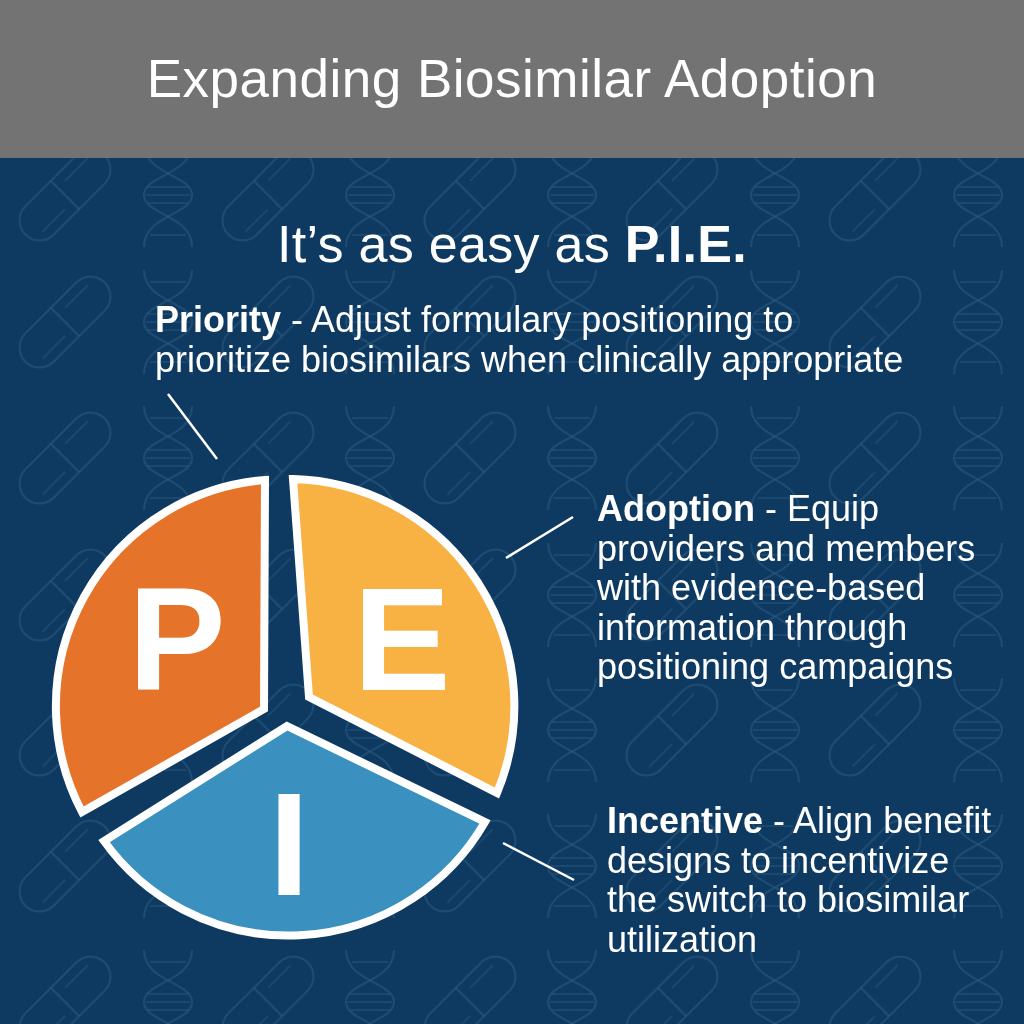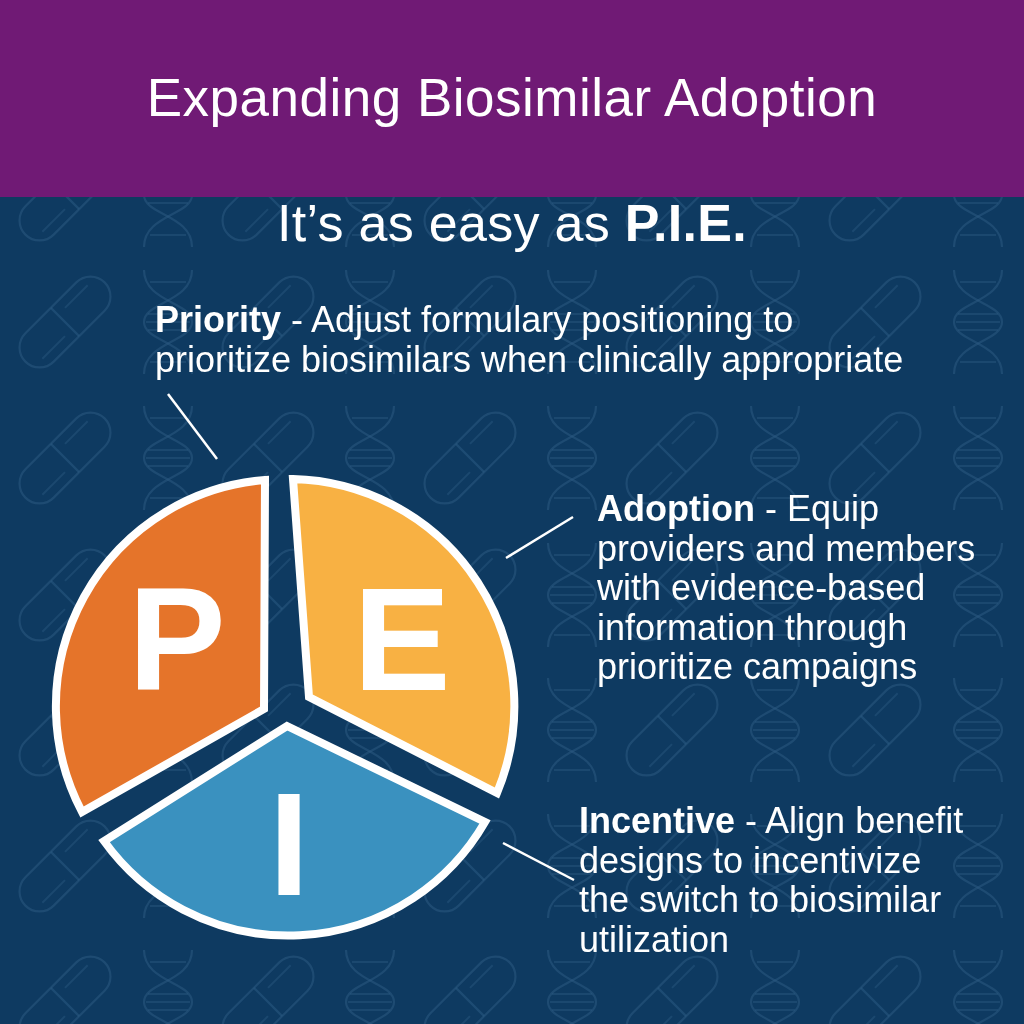--- a/index.html
+++ b/index.html
@@ -5,40 +5,40 @@
   html, body { margin: 0; padding: 0; }
   body {
     width: 1024px; height: 1024px; overflow: hidden;
     background: #0E3A61;
     font-family: "Liberation Sans", "DejaVu Sans", sans-serif;
     color: #ffffff;
     position: relative;
   }
   .pattern { position: absolute; left: 0; top: 0; width: 1024px; height: 1024px; z-index: 0; }
   .header {
-    position: absolute; left: 0; top: 0; width: 1024px; height: 197px;
-    background: #701a75;
+    position: absolute; left: 0; top: 0; width: 1024px; height: 158px;
+    background: #737373;
     display: flex; align-items: center; justify-content: center;
     z-index: 2;
   }
   .header h1 {
     margin: 0; font-size: 53px; font-weight: 400; letter-spacing: 0.5px;
     color: #ffffff; transform: translateY(-1px);
   }
   .subtitle {
-    position: absolute; left: 0; top: 188px; width: 1024px; text-align: center;
+    position: absolute; left: 0; top: 209px; width: 1024px; text-align: center;
     font-size: 52px; font-weight: 400; line-height: 70px; z-index: 2;
     letter-spacing: 0.3px;
   }
   .subtitle b { font-weight: 700; }
   .desc { position: absolute; z-index: 2; font-size: 36px; line-height: 39.5px; font-weight: 400; }
   .desc b { font-weight: 700; }
   .desc-priority { left: 155px; top: 300px; width: 760px; }
   .desc-education { left: 597px; top: 489px; width: 400px; }
-  .desc-incentive { left: 579px; top: 801px; width: 400px; }
+  .desc-incentive { left: 607px; top: 801px; width: 400px; }
   .pie { position: absolute; left: 0; top: 0; width: 1024px; height: 1024px; z-index: 1; }
   .letter { font-family: "Liberation Sans", sans-serif; font-weight: 700; fill: #ffffff; }
 </style>
 </head>
 <body>
 
 <svg class="pattern" viewBox="0 0 1024 1024" xmlns="http://www.w3.org/2000/svg">
   <defs>
     <g id="pill">
       <g transform="rotate(-45 0 0)">
@@ -142,21 +142,21 @@
 
 <div class="subtitle">
   <span>It’s as easy as </span><b>P.I.E.</b>
 </div>
 
 <div class="desc desc-priority">
   <b>Priority</b><span> - </span><span>Adjust formulary positioning to prioritize biosimilars when clinically appropriate</span>
 </div>
 
 <div class="desc desc-education">
-  <b>Adoption</b><span> - </span><span>Equip providers and members with evidence-based information through prioritize campaigns</span>
+  <b>Adoption</b><span> - </span><span>Equip providers and members with evidence-based information through positioning campaigns</span>
 </div>
 
 <div class="desc desc-incentive">
   <b>Incentive</b><span> - </span><span>Align benefit designs to incentivize the switch to biosimilar utilization</span>
 </div>
 
 <svg class="pie" viewBox="0 0 1024 1024" xmlns="http://www.w3.org/2000/svg">
 
   <line x1="168" y1="394" x2="217" y2="459" stroke="#ffffff" stroke-width="2.5"></line>
   <line x1="506" y1="558" x2="573" y2="517" stroke="#ffffff" stroke-width="2.5"></line>

